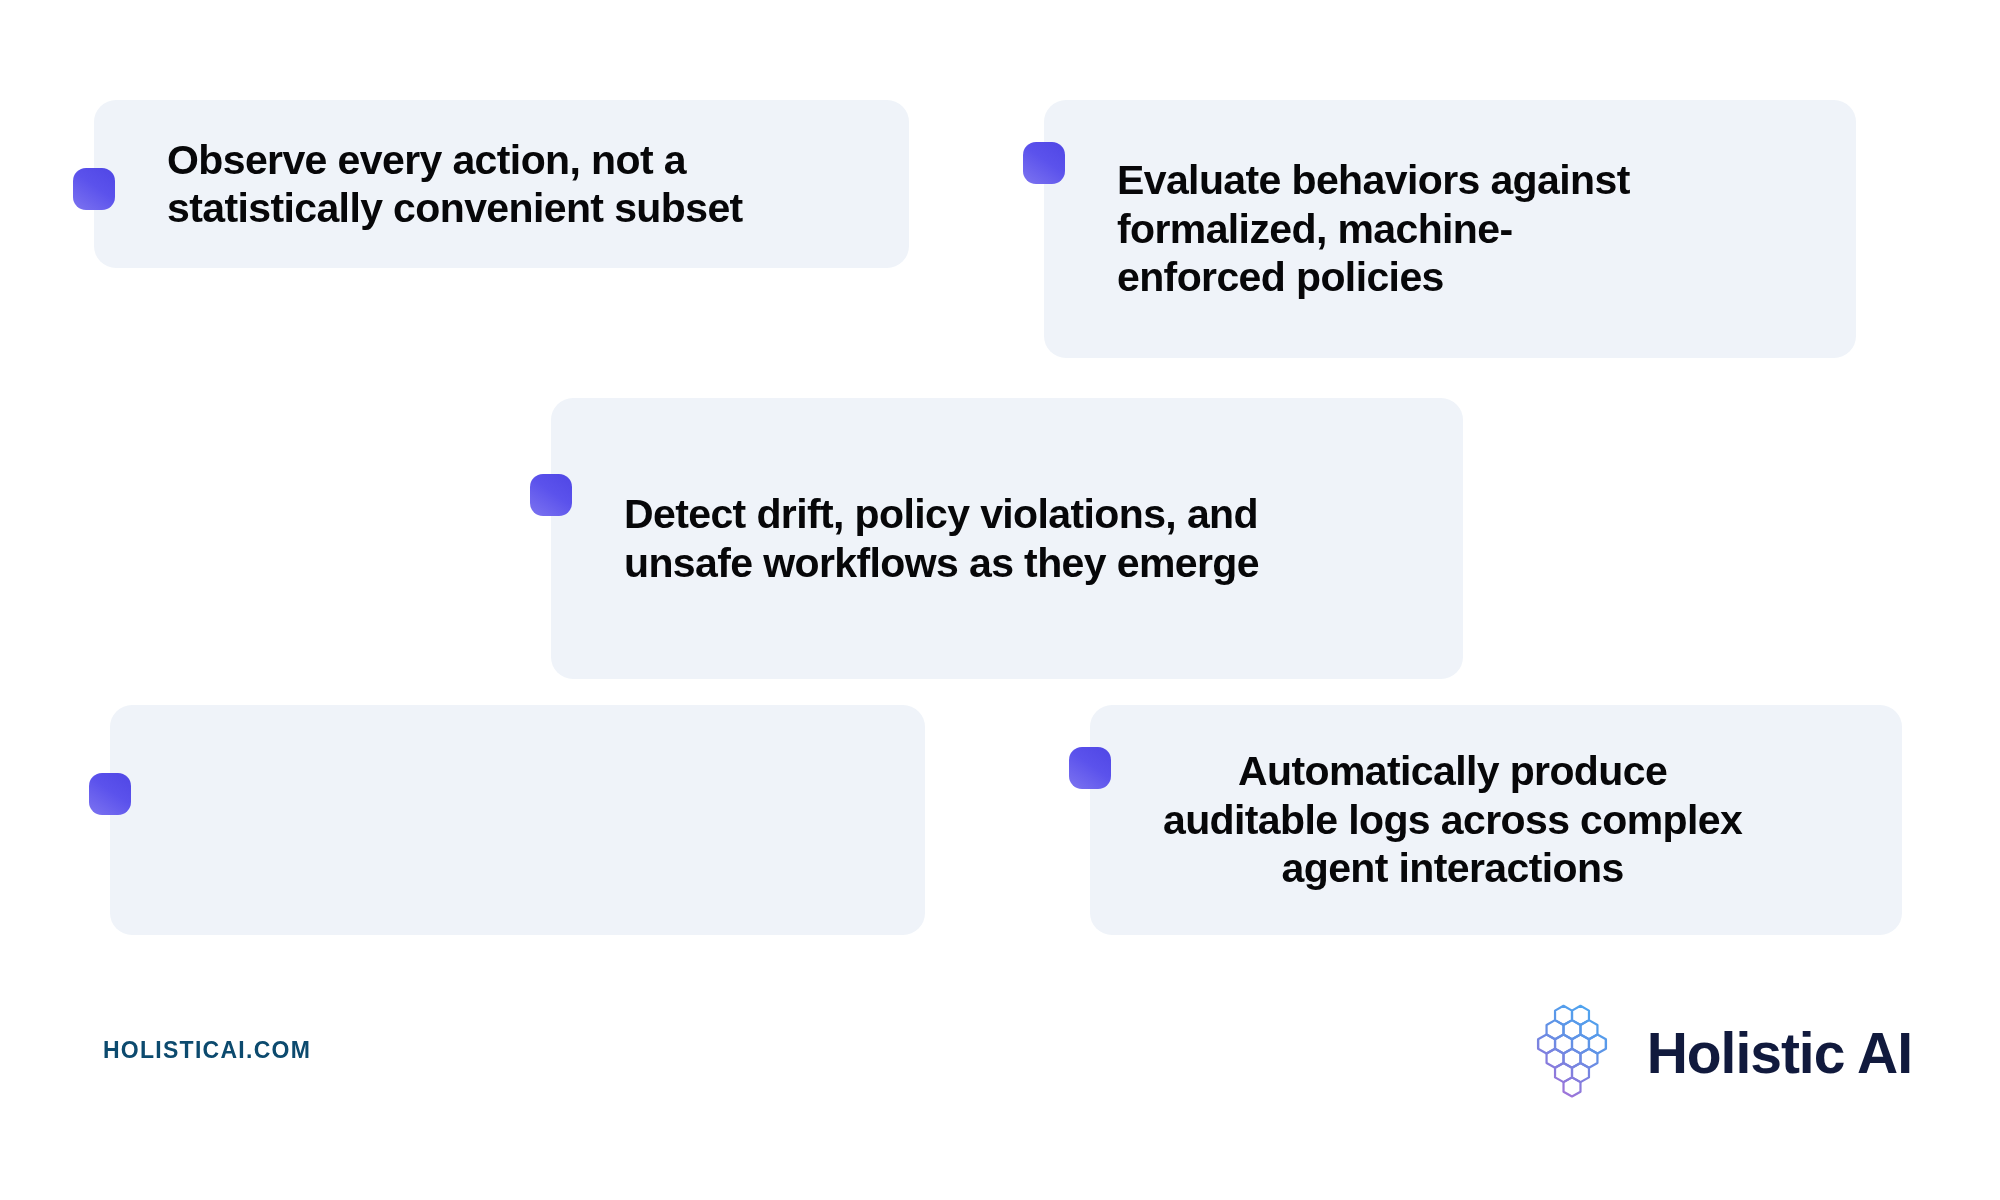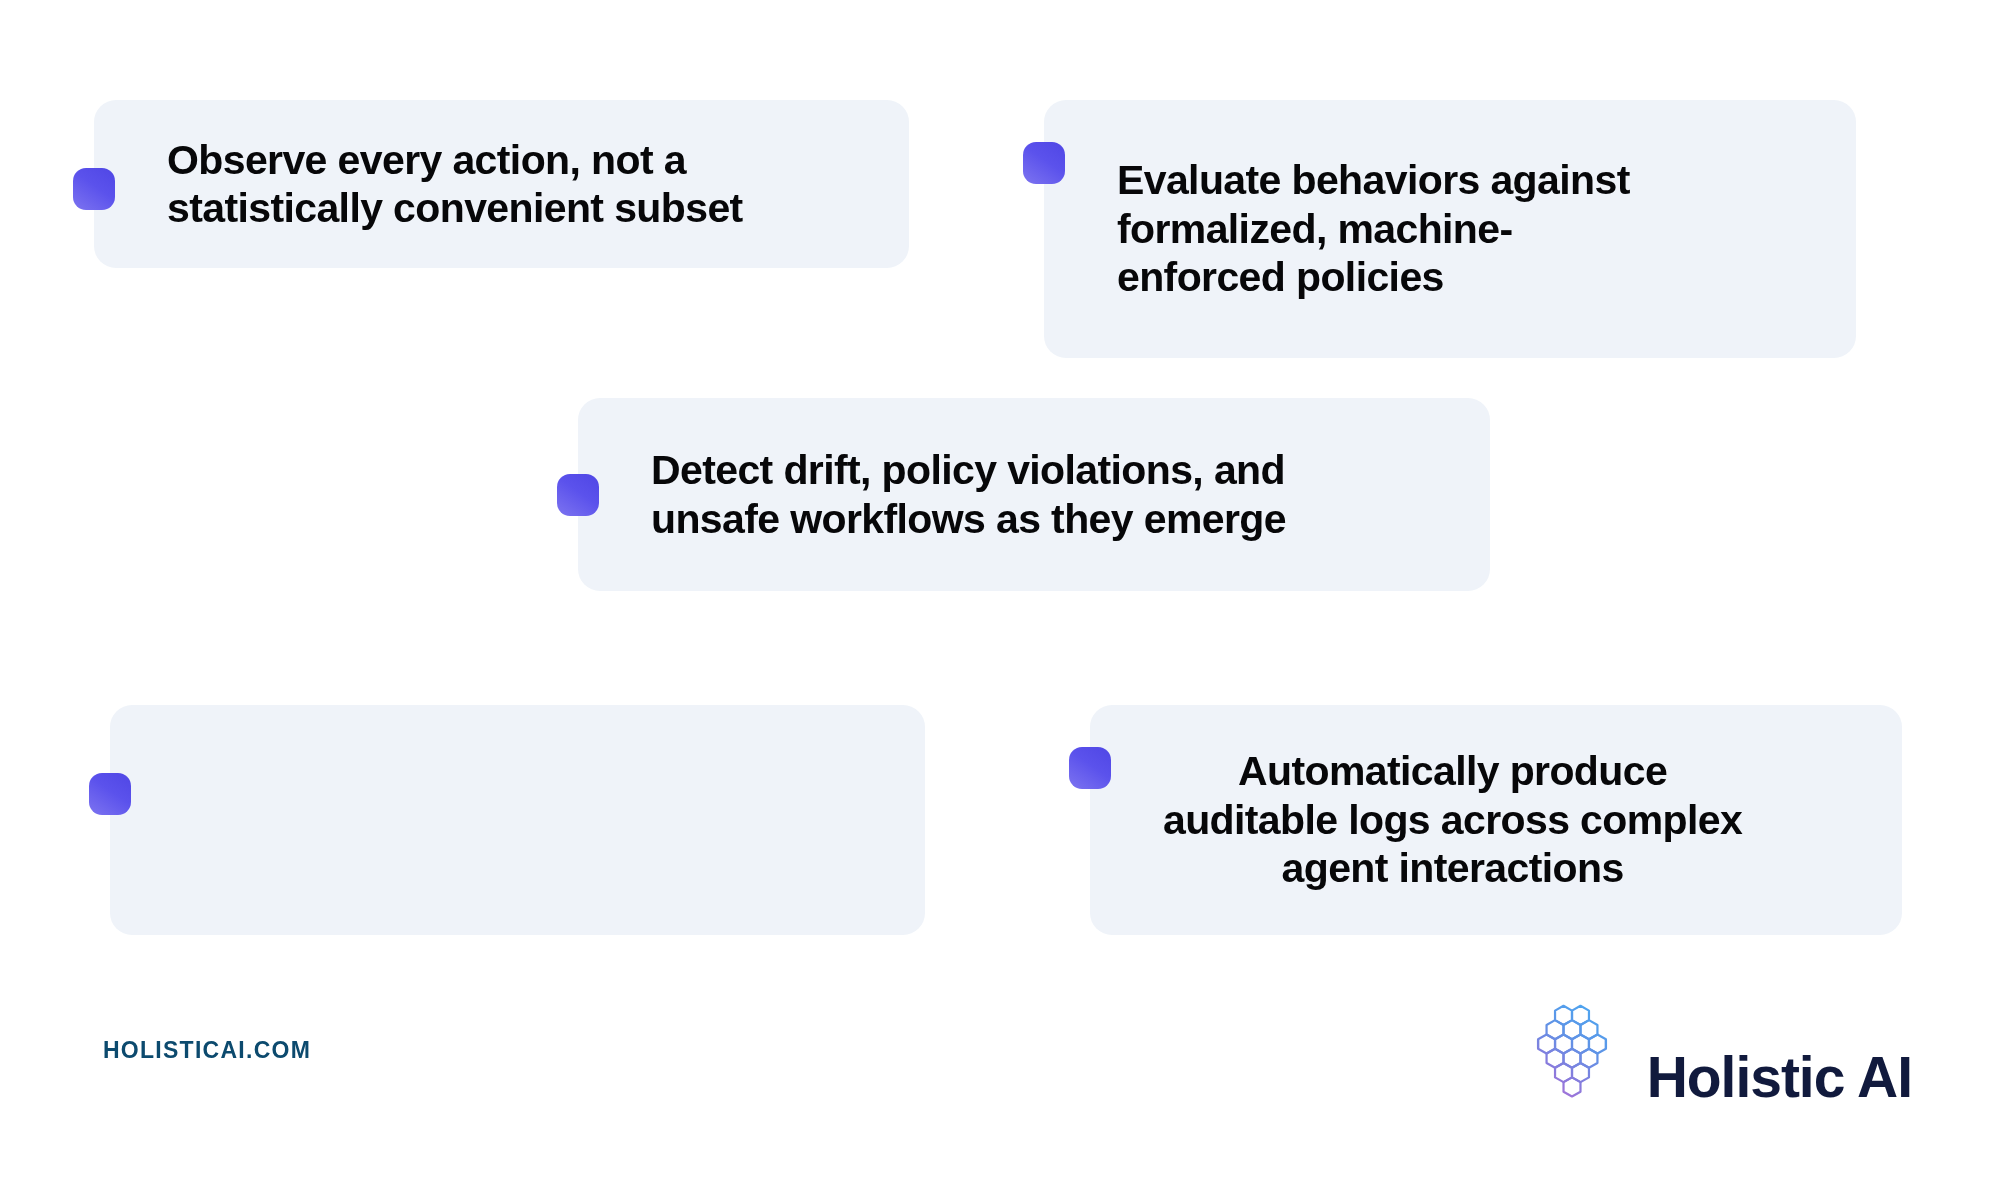--- a/index.html
+++ b/index.html
@@ -60,21 +60,21 @@
 
   
   #card-observe      { left: 94px;  top: 100px; width: 815px;  height: 168px; }
   #card-observe .card-text   { margin-left: 73px; }
   #card-observe .bullet      { top: 68px; }
 
   #card-evaluate     { left: 1044px; top: 100px; width: 812px;  height: 258px; }
   #card-evaluate .card-text  { margin-left: 73px; }
   #card-evaluate .bullet     { top: 42px; }
 
-  #card-detect       { left: 578px;  top: 398px; width: 912px;  height: 193px; }
+  #card-detect       { left: 551px;  top: 398px; width: 912px;  height: 281px; }
   #card-detect .card-text    { margin-left: 73px; }
   #card-detect .bullet       { top: 76px; }
 
   #card-intervene    { left: 110px;  top: 705px; width: 815px;  height: 230px; }
   #card-intervene .card-text { margin-left: 73px; }
   #card-intervene .bullet    { top: 68px; }
 
   #card-logs         { left: 1090px; top: 705px; width: 812px;  height: 230px; text-align: center; }
   #card-logs .card-text      { margin-left: 73px; }
   #card-logs .bullet         { top: 42px; }
@@ -88,21 +88,21 @@
     font-weight: 700;
     letter-spacing: 0.055em;
     color: #0c4a6e;
   }
 
   #brand-lockup {
     position: absolute;
     right: 88px;
     top: 1000px;
     display: flex;
-    align-items: flex-end;
+    align-items: center;
     gap: 22px;
   }
 
   #brand-mark {
     width: 106px;
     height: 106px;
     display: block;
   }
 
   #brand-wordmark {

